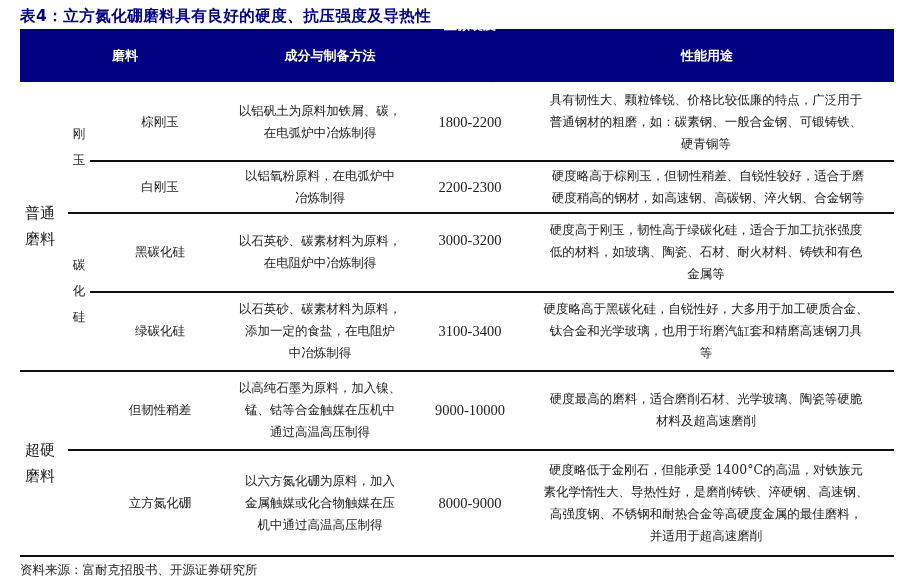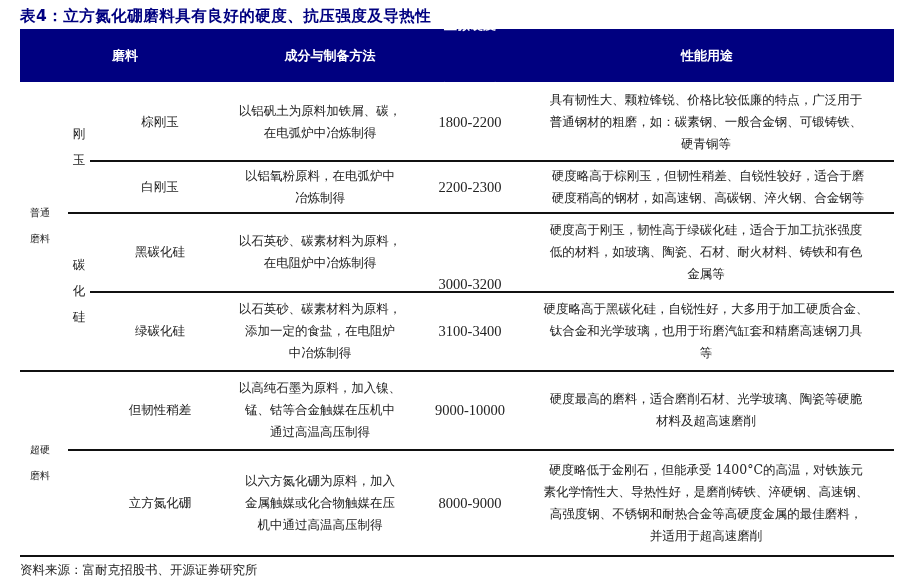--- a/index.html
+++ b/index.html
@@ -11,21 +11,21 @@
   .header { position: absolute; left: 20px; top: 29px; width: 874px; height: 53px; background: #000080; color: #fff;
             font-family: "DejaVu Sans", "Liberation Sans", sans-serif; font-weight: bold; font-size: 13px; }
   .hcell { position: absolute; top: 0; height: 53px; display: flex; flex-direction: column;
            align-items: center; justify-content: center; text-align: center; }
   .hcell .sub { font-family: "Liberation Serif", serif; font-size: 14px; margin-top: 6px; }
   .hline { position: absolute; height: 1.5px; background: #111; }
   .cell { position: absolute; display: flex; align-items: center; justify-content: center; text-align: center;
           font-size: 12.5px; line-height: 22px; }
   .num { font-family: "Liberation Serif", serif; font-size: 14.5px; }
   .vert { position: absolute; font-size: 12.5px; line-height: 26px; width: 14px; text-align: center; }
-  .group { position: absolute; font-size: 10px; line-height: 26px; width: 32px; text-align: center; }
+  .group { position: absolute; font-size: 15px; line-height: 26px; width: 32px; text-align: center; }
   .source { position: absolute; left: 20px; top: 560px; font-size: 12.5px; line-height: 20px; white-space: nowrap; }
   .desc { width: 372px; text-align: justify; text-align-last: center; }
 </style>
 </head>
 <body>
 
 <div class="title">表4：立方氮化硼磨料具有良好的硬度、抗压强度及导热性</div>
 
 <div class="header">
   <div class="hcell" style="left:50px;width:110px;">
@@ -95,21 +95,21 @@
     <div class="desc">硬度稍高的钢材，如高速钢、高碳钢、淬火钢、合金钢等</div>
   </div>
 </div>
 
 <div>
   <div class="cell" style="left:100px;top:213px;width:120px;height:78px;">黑碳化硅</div>
   <div class="cell" style="left:220px;top:213px;width:200px;height:78px;flex-direction:column;">
     <div>以石英砂、碳素材料为原料，</div>
     <div>在电阻炉中冶炼制得</div>
   </div>
-  <div class="cell num" style="left:420px;top:213px;width:100px;height:54px;margin-top:44px;">3000-3200</div>
+  <div class="cell num" style="left:420px;top:213px;width:100px;height:54px;">3000-3200</div>
   <div class="cell" style="left:518px;top:213px;width:376px;height:78px;flex-direction:column;">
     <div class="desc">硬度高于刚玉，韧性高于绿碳化硅，适合于加工抗张强度</div>
     <div class="desc">低的材料，如玻璃、陶瓷、石材、耐火材料、铸铁和有色</div>
     <div class="desc">金属等</div>
   </div>
 </div>
 
 <div>
   <div class="cell" style="left:100px;top:292px;width:120px;height:78px;">绿碳化硅</div>
   <div class="cell" style="left:220px;top:292px;width:200px;height:78px;flex-direction:column;">

